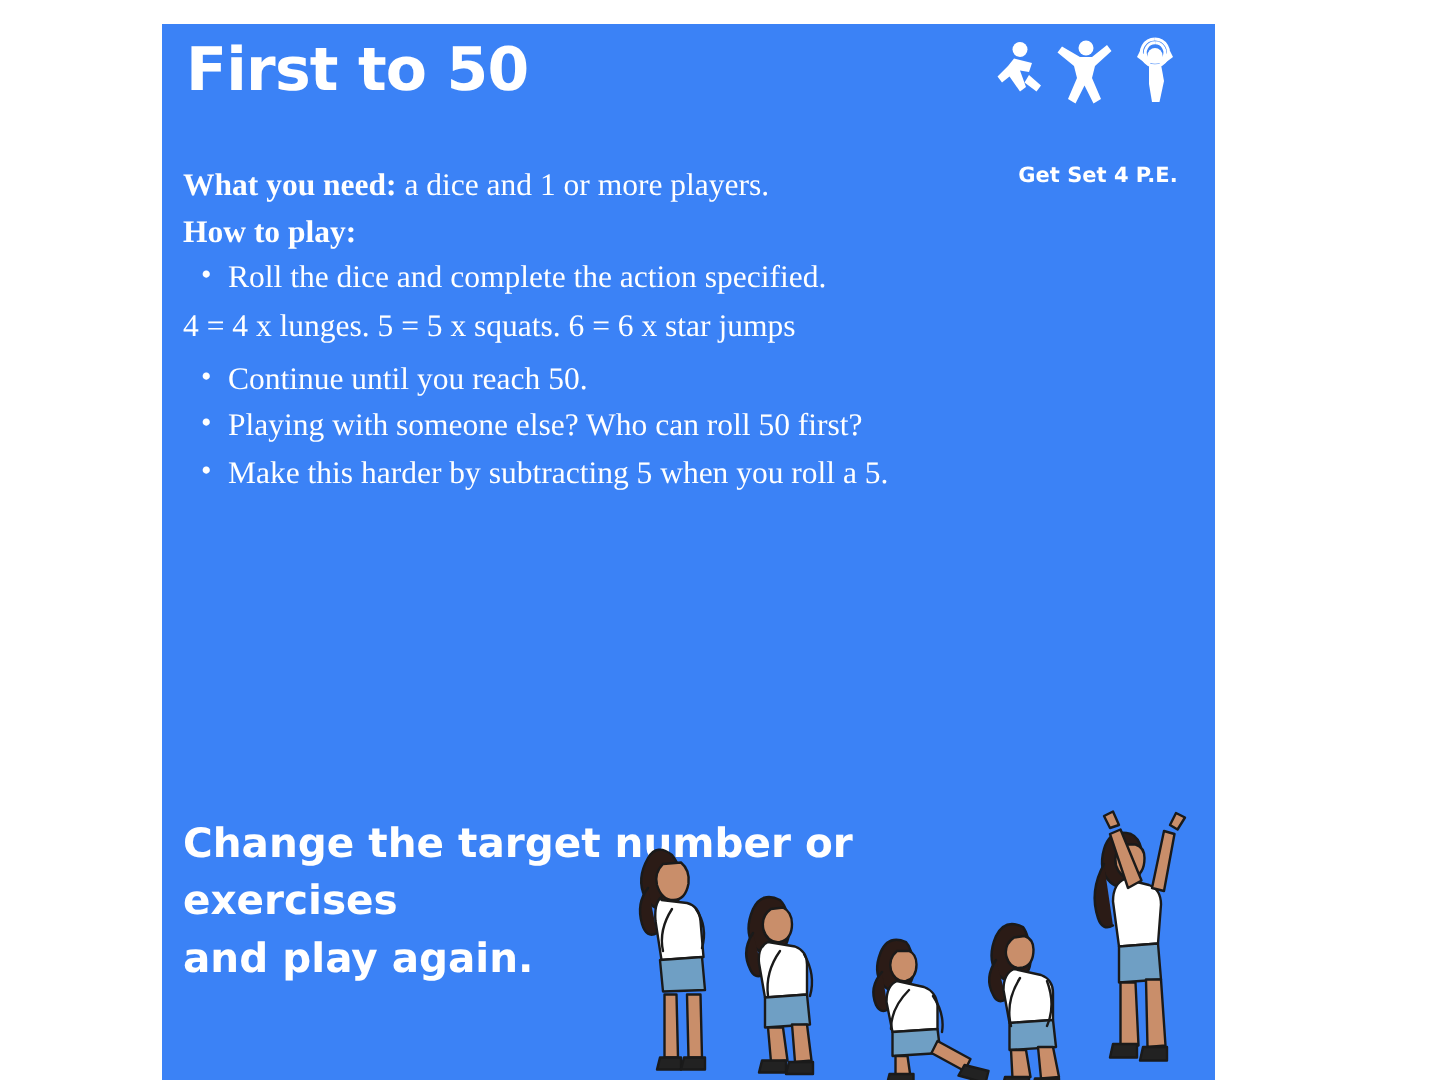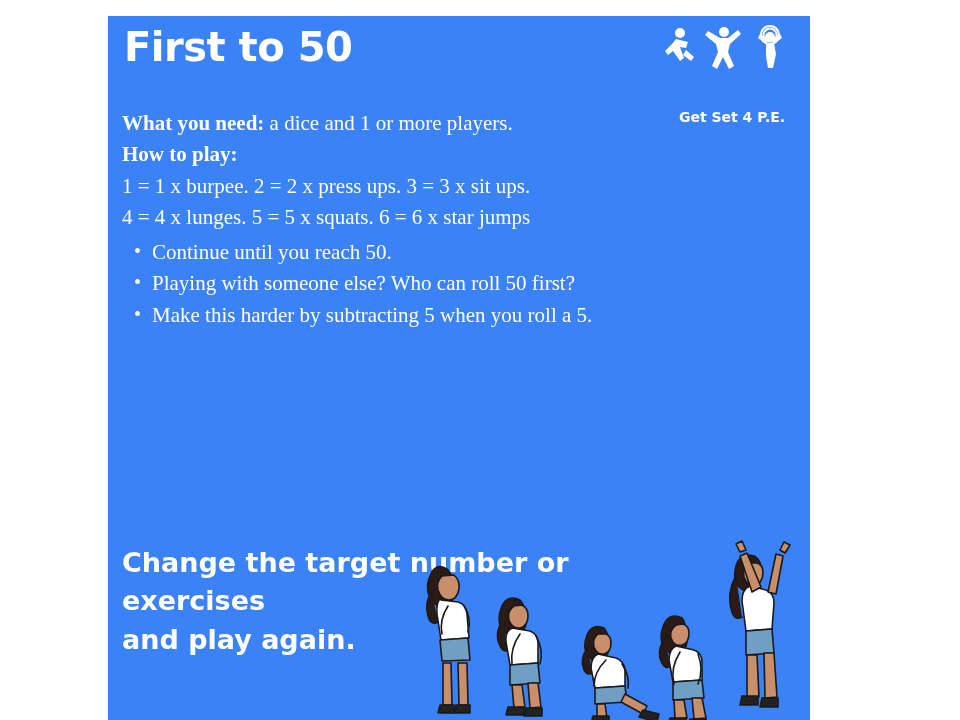--- a/index.html
+++ b/index.html
@@ -167,23 +167,25 @@
 
     <div class="body-text">
 
       <div class="line">
         <span class="lead">What you need:</span>
         <span>a dice and 1 or more players.</span>
       </div>
 
       <div class="line lead">How to play:</div>
 
+      <ul class="bullets">
+        <li>Roll the dice and complete the action specified.</li>
+      </ul>
 
       <div class="dice-lines">
-        <span class="dl">1  = 1 x burpee.    2 = 2 x press ups.    3 = 3 x sit ups.</span>
         <span class="dl">4 = 4 x lunges.    5 = 5 x squats.       6 = 6 x star jumps</span>
       </div>
 
       <ul class="bullets">
         <li>Continue until you reach 50.</li>
         <li>Playing with someone else? Who can roll 50 first?</li>
         <li>Make this harder by subtracting 5 when you roll a 5.</li>
       </ul>
 
     </div>

